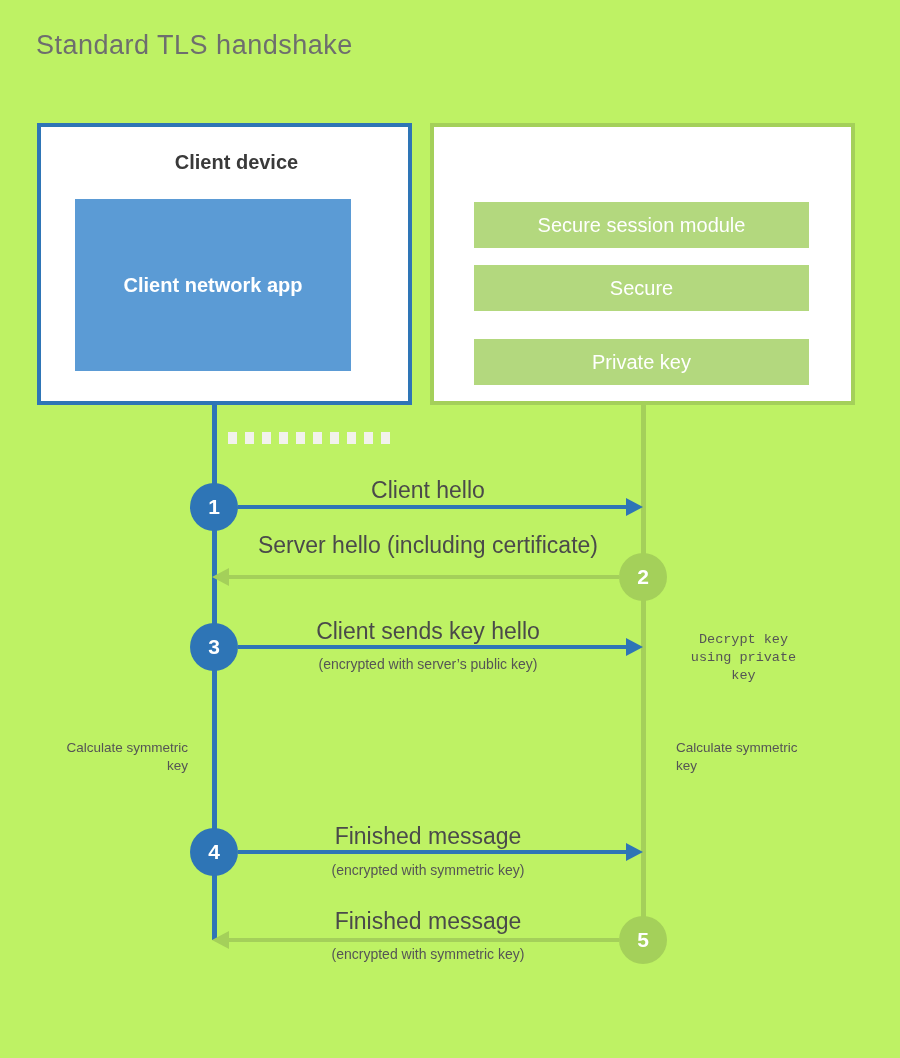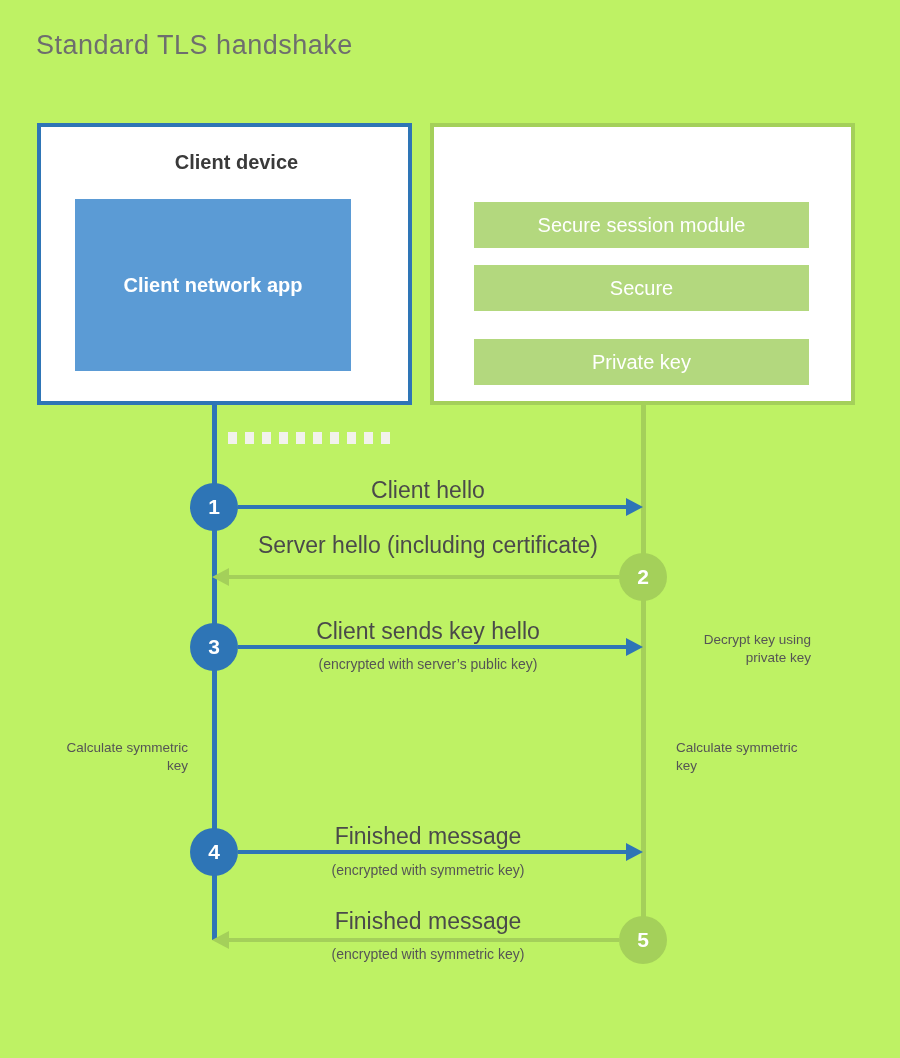--- a/index.html
+++ b/index.html
@@ -68,21 +68,21 @@
     position:absolute;left:178px;width:500px;text-align:center;
     font-size:23px;color:var(--text-label);z-index:2;
   }
   .msg-sublabel{
     position:absolute;left:178px;width:500px;text-align:center;
     font-size:14px;color:var(--text-note);z-index:2;
   }
   .side-note{
     position:absolute;font-size:13.5px;color:var(--text-note);line-height:1.32;z-index:2;
   }
-  .note-decrypt{left:676px;top:631px;width:135px;text-align:right;}
+  .note-decrypt{left:676px;top:631px;width:135px;text-align:center;font-family:Liberation Mono, monospace;}
   .note-calc-left{left:58px;top:739px;width:130px;text-align:right;}
   .note-calc-right{left:676px;top:739px;width:130px;text-align:left;}
 </style>
 </head>
 <body>
 
 <div class="canvas">
 
   <div class="page-title">Standard TLS handshake</div>
 

